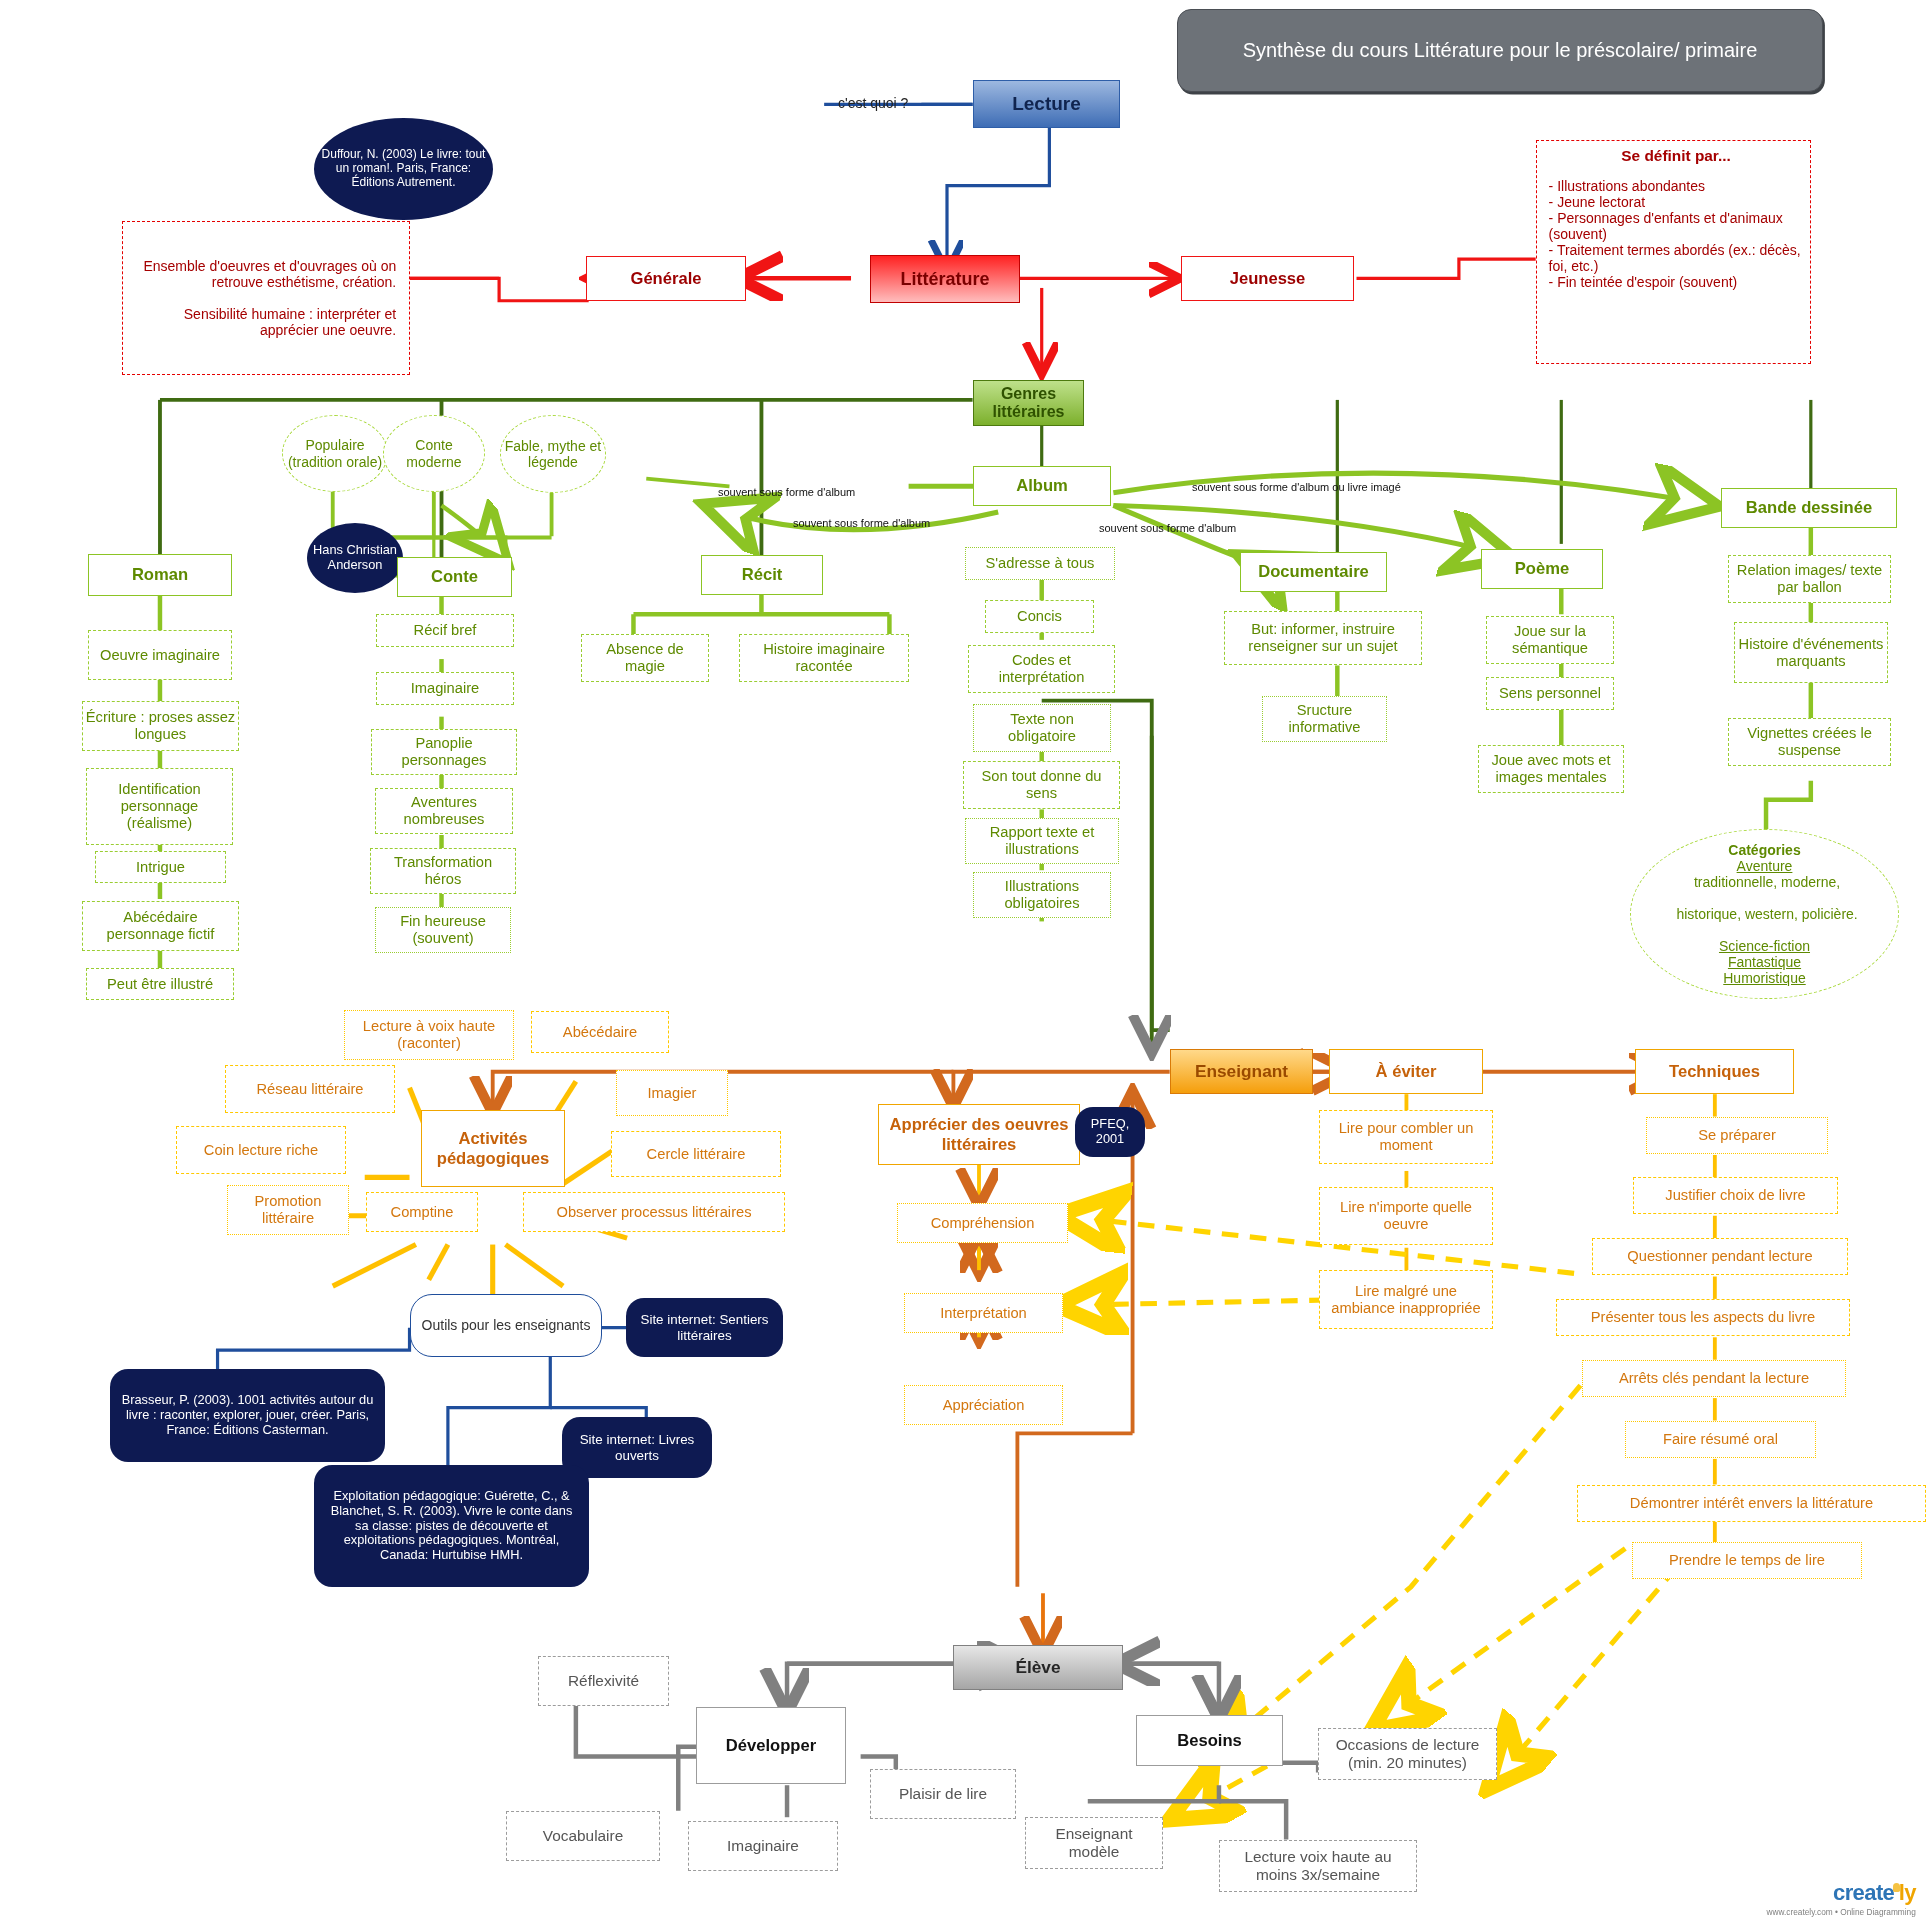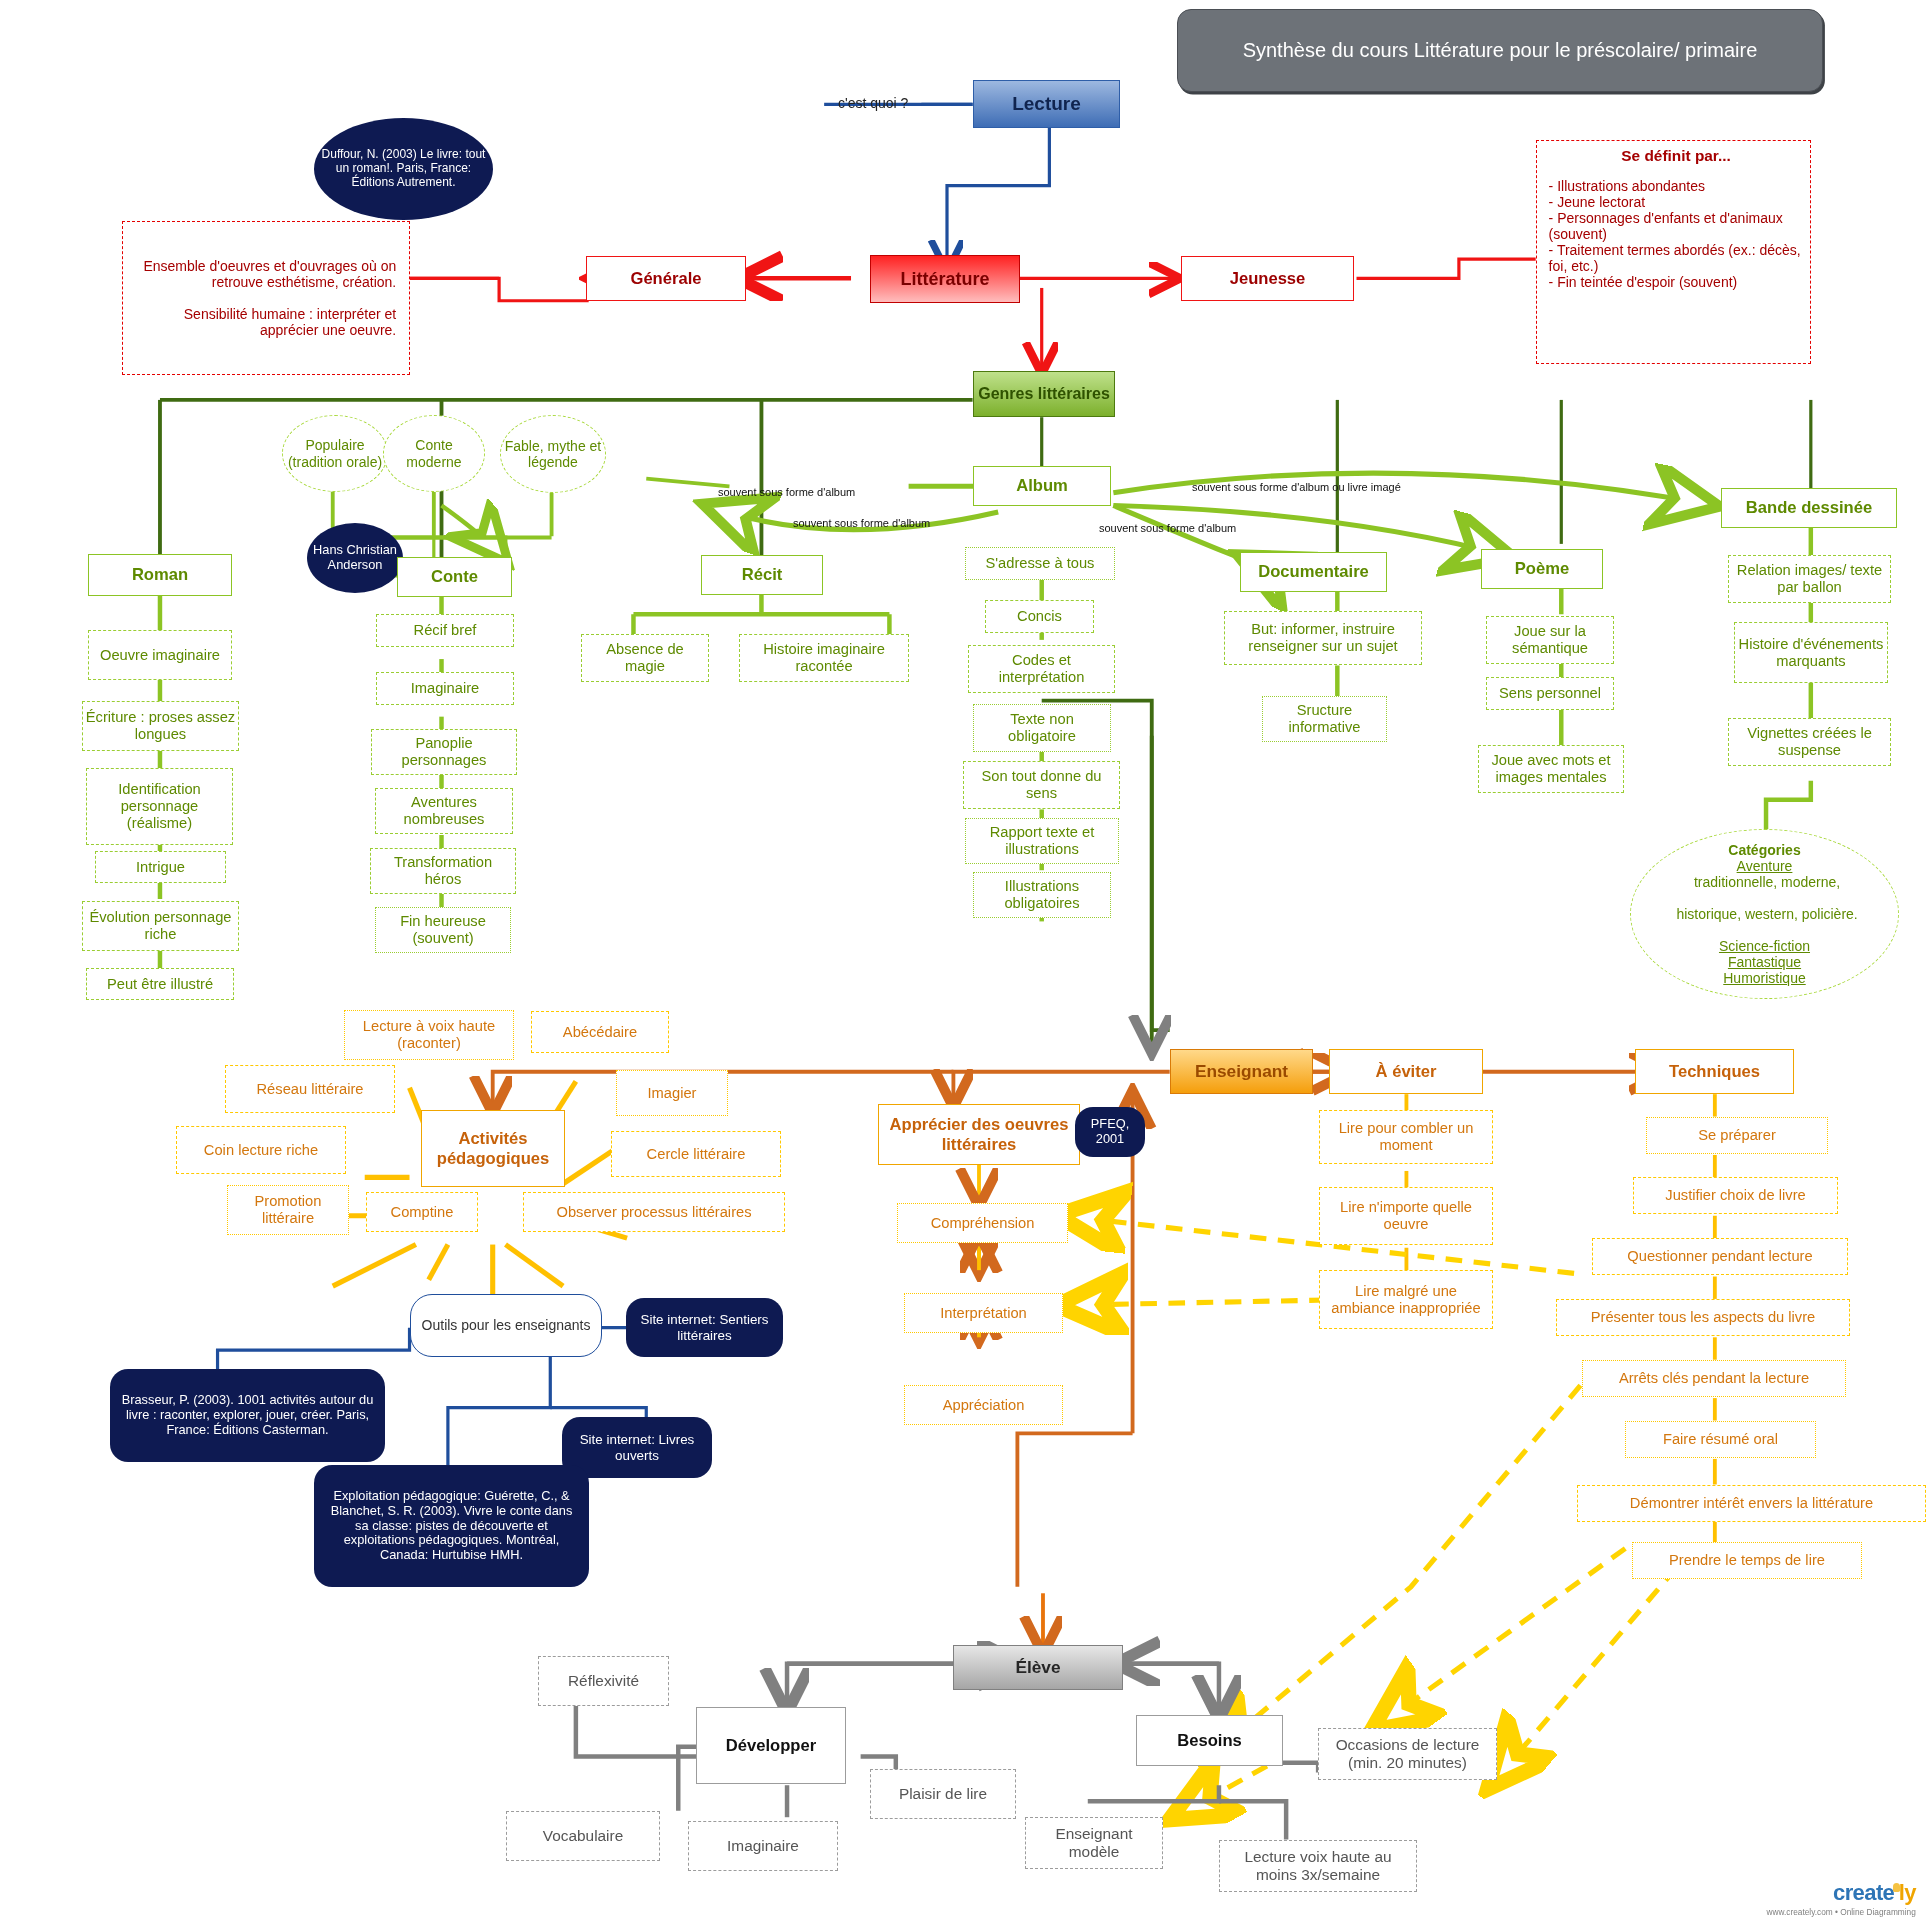--- a/index.html
+++ b/index.html
@@ -260,21 +260,21 @@
 
   <div class="node red-dash" style="left:1536px;top:140px;width:275px;height:224px;padding:6.4px 9px;flex-direction:column;align-items:stretch;justify-content:flex-start;">
     <span style="text-align:center;font-weight:bold;font-size:15.4px;margin-bottom:12.8px;">Se définit par...</span>
     <span style="white-space:pre-line;text-align:left;">- Illustrations abondantes
 - Jeune lectorat
 - Personnages d'enfants et d'animaux (souvent)
 - Traitement termes abordés (ex.: décès, foi, etc.)
 - Fin teintée d'espoir (souvent)</span>
   </div>
 
-  <div class="node grn-head" style="left:973px;top:371px;width:142px;height:46px;">
+  <div class="node grn-head" style="left:973px;top:380px;width:111px;height:46px;">
     <span>Genres littéraires</span>
   </div>
 
   <div class="node grn-oval" style="left:282px;top:415px;width:106px;height:77px;">
     <span>Populaire (tradition orale)</span>
     </div>
   <div class="node grn-oval" style="left:383px;top:415px;width:102px;height:77px;">
     <span>Conte moderne</span>
     </div>
   <div class="node grn-oval" style="left:500px;top:415px;width:106px;height:78px;">
@@ -299,21 +299,21 @@
   <div class="node grn-dash" style="left:82px;top:701px;width:157px;height:50px;">
       <span>Écriture : proses assez longues</span>
     </div>
   <div class="node grn-dash" style="left:86px;top:768px;width:147px;height:77px;">
       <span>Identification personnage (réalisme)</span>
     </div>
   <div class="node grn-dash" style="left:95px;top:851px;width:131px;height:32px;">
       <span>Intrigue</span>
     </div>
   <div class="node grn-dash" style="left:82px;top:901px;width:157px;height:50px;">
-      <span>Évolution personnage riche</span>
+      <span>Abécédaire personnage fictif</span>
     </div>
   <div class="node grn-dash" style="left:86px;top:968px;width:148px;height:32px;">
       <span>Peut être illustré</span>
     </div>
 
   <div class="node grn-box" style="left:397px;top:557px;width:115px;height:40px;">
     <span>Conte</span>
     </div>
   <div class="node grn-dash" style="left:376px;top:614px;width:138px;height:33px;">
       <span>Récif bref</span>

